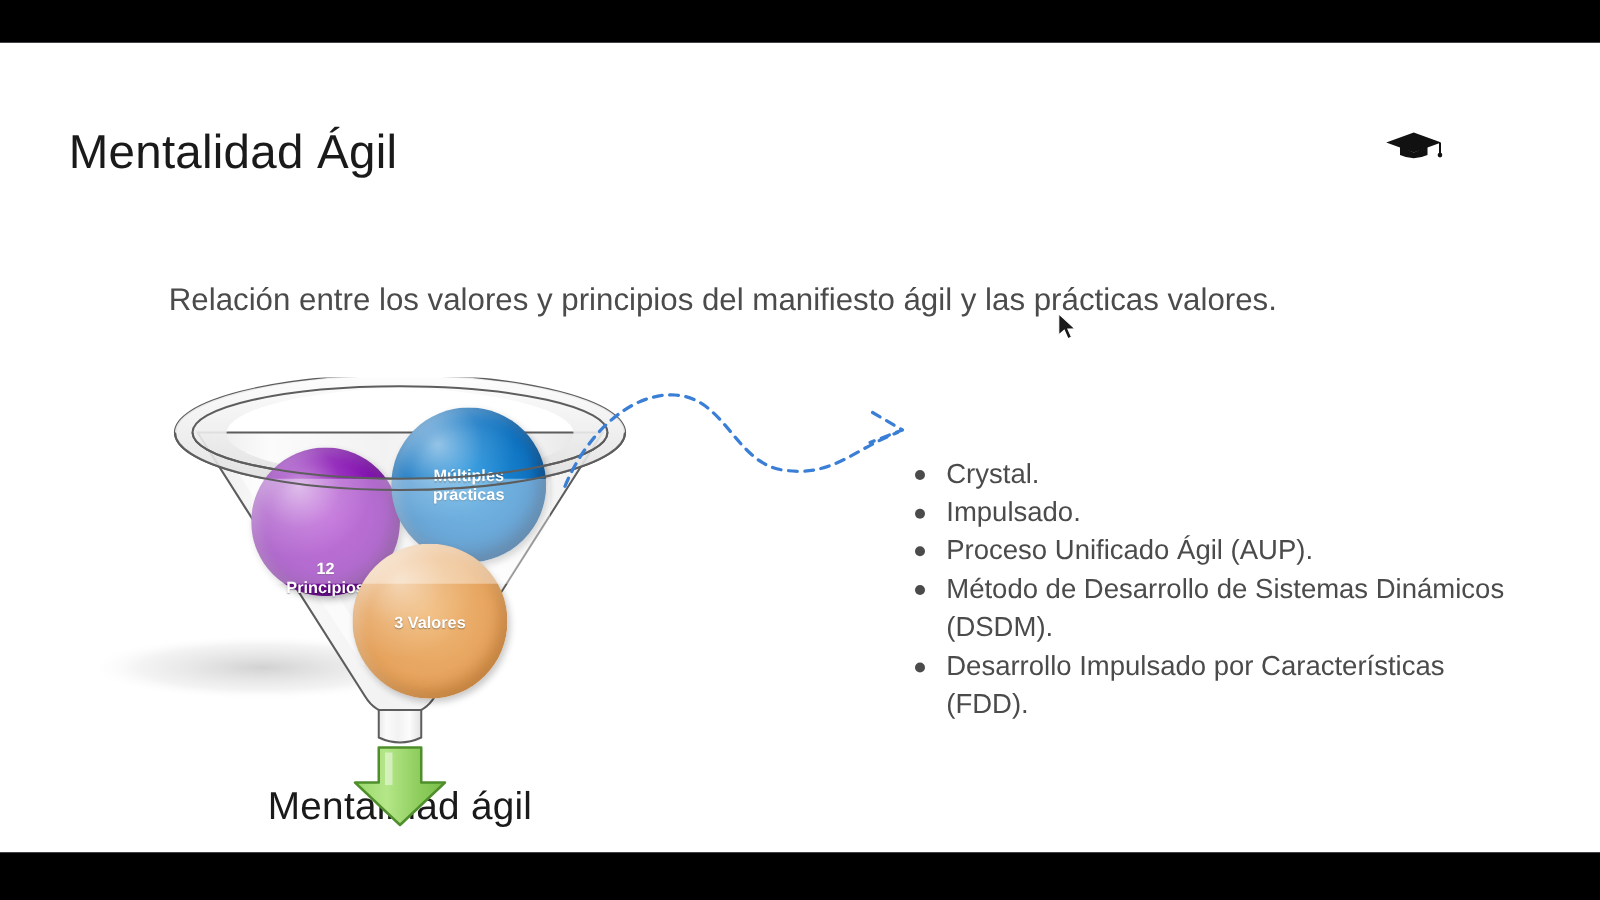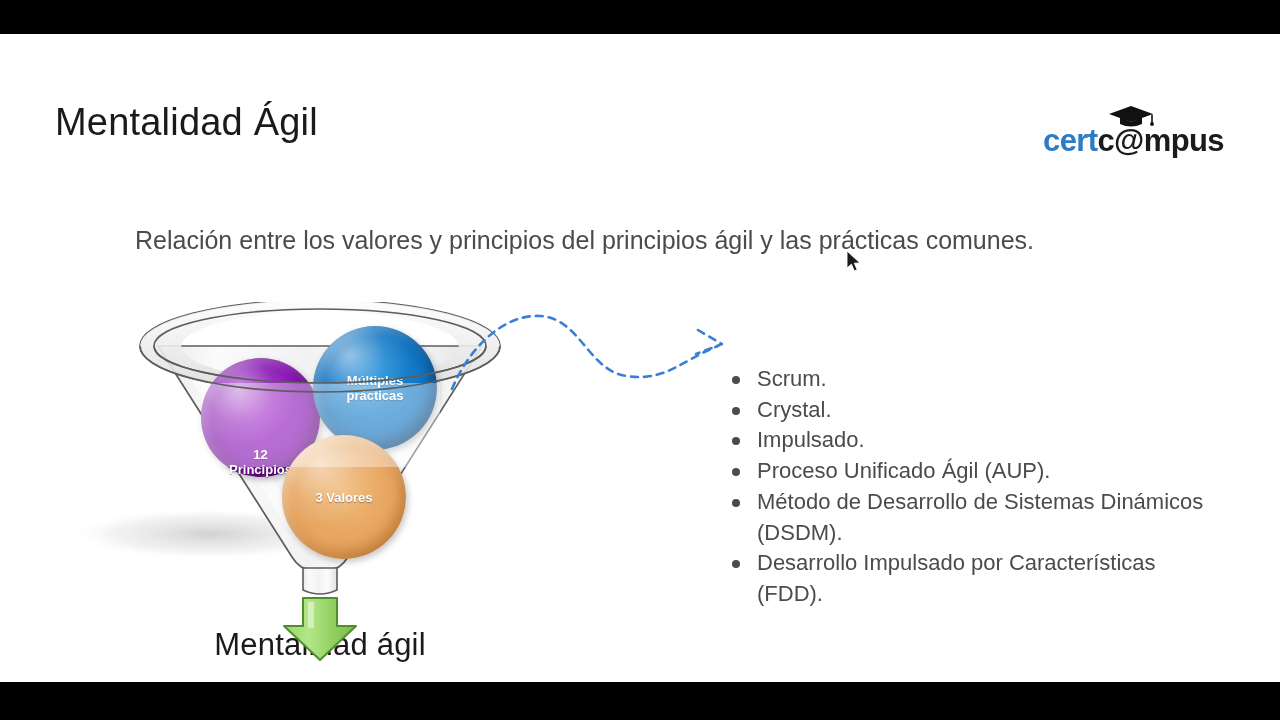--- a/index.html
+++ b/index.html
@@ -206,24 +206,23 @@
 
     <div id="page-title">Mentalidad Ágil</div>
 
     <div id="logo">
       <svg class="cap" viewBox="0 0 46 24">
         <polygon points="23,1 45,9 23,17 1,9" fill="#111111"></polygon>
         <path d="M12 12 L12 19 Q23 24 34 19 L34 12 L23 17 Z" fill="#111111"></path>
         <line x1="44" y1="9.4" x2="44" y2="18" stroke="#111111" stroke-width="1.6"></line>
         <circle cx="44" cy="19" r="1.9" fill="#111111"></circle>
       </svg>
-      <div class="logo-text"><span class="logo-cert">cert</span><span class="logo-campus">c@mpus</span></div>
     </div>
 
-    <div id="intro">Relación entre los valores y principios del principios ágil y las prácticas comunes.</div>
+    <div id="intro">Relación entre los valores y principios del manifiesto ágil y las prácticas valores.</div>
 
     <div id="funnel-diagram">
 
       <svg id="funnel-svg" width="520" height="380" viewBox="0 0 520 380">
         <defs>
           <linearGradient id="coneGrad" x1="0" y1="0" x2="1" y2="0">
             <stop offset="0%" stop-color="#e9e9e9"></stop>
             <stop offset="18%" stop-color="#fbfbfb"></stop>
             <stop offset="46%" stop-color="#f2f2f2"></stop>
             <stop offset="72%" stop-color="#fcfcfc"></stop>
@@ -299,21 +298,20 @@
 
       <div id="funnel-caption">Mentalidad ágil</div>
     </div>
 
     <svg style="position:absolute;left:430px;top:260px;z-index:12" width="340" height="110" viewBox="0 0 340 110">
       <path d="M22 95 C38 56, 72 20, 110 22 C150 24, 158 76, 196 82 C236 88, 252 66, 288 52" fill="none" stroke="#3a7fd5" stroke-width="2.6" stroke-dasharray="7 6" stroke-linecap="round"></path>
       <path d="M268 36 L292 50 L266 60" fill="none" stroke="#3a7fd5" stroke-width="2.6" stroke-dasharray="7 6" stroke-linecap="round" stroke-linejoin="round"></path>
     </svg>
 
     <ul id="practice-list">
-      <li><span class="dot"></span><span>Scrum.</span></li>
       <li><span class="dot"></span><span>Crystal.</span></li>
       <li><span class="dot"></span><span>Impulsado.</span></li>
       <li><span class="dot"></span><span>Proceso Unificado Ágil (AUP).</span></li>
       <li><span class="dot"></span><span>Método de Desarrollo de Sistemas Dinámicos (DSDM).</span></li>
       <li><span class="dot"></span><span>Desarrollo Impulsado por Características (FDD).</span></li>
     </ul>
 
   </div>
 
   <svg id="mouse-cursor" viewBox="0 0 18 24">

